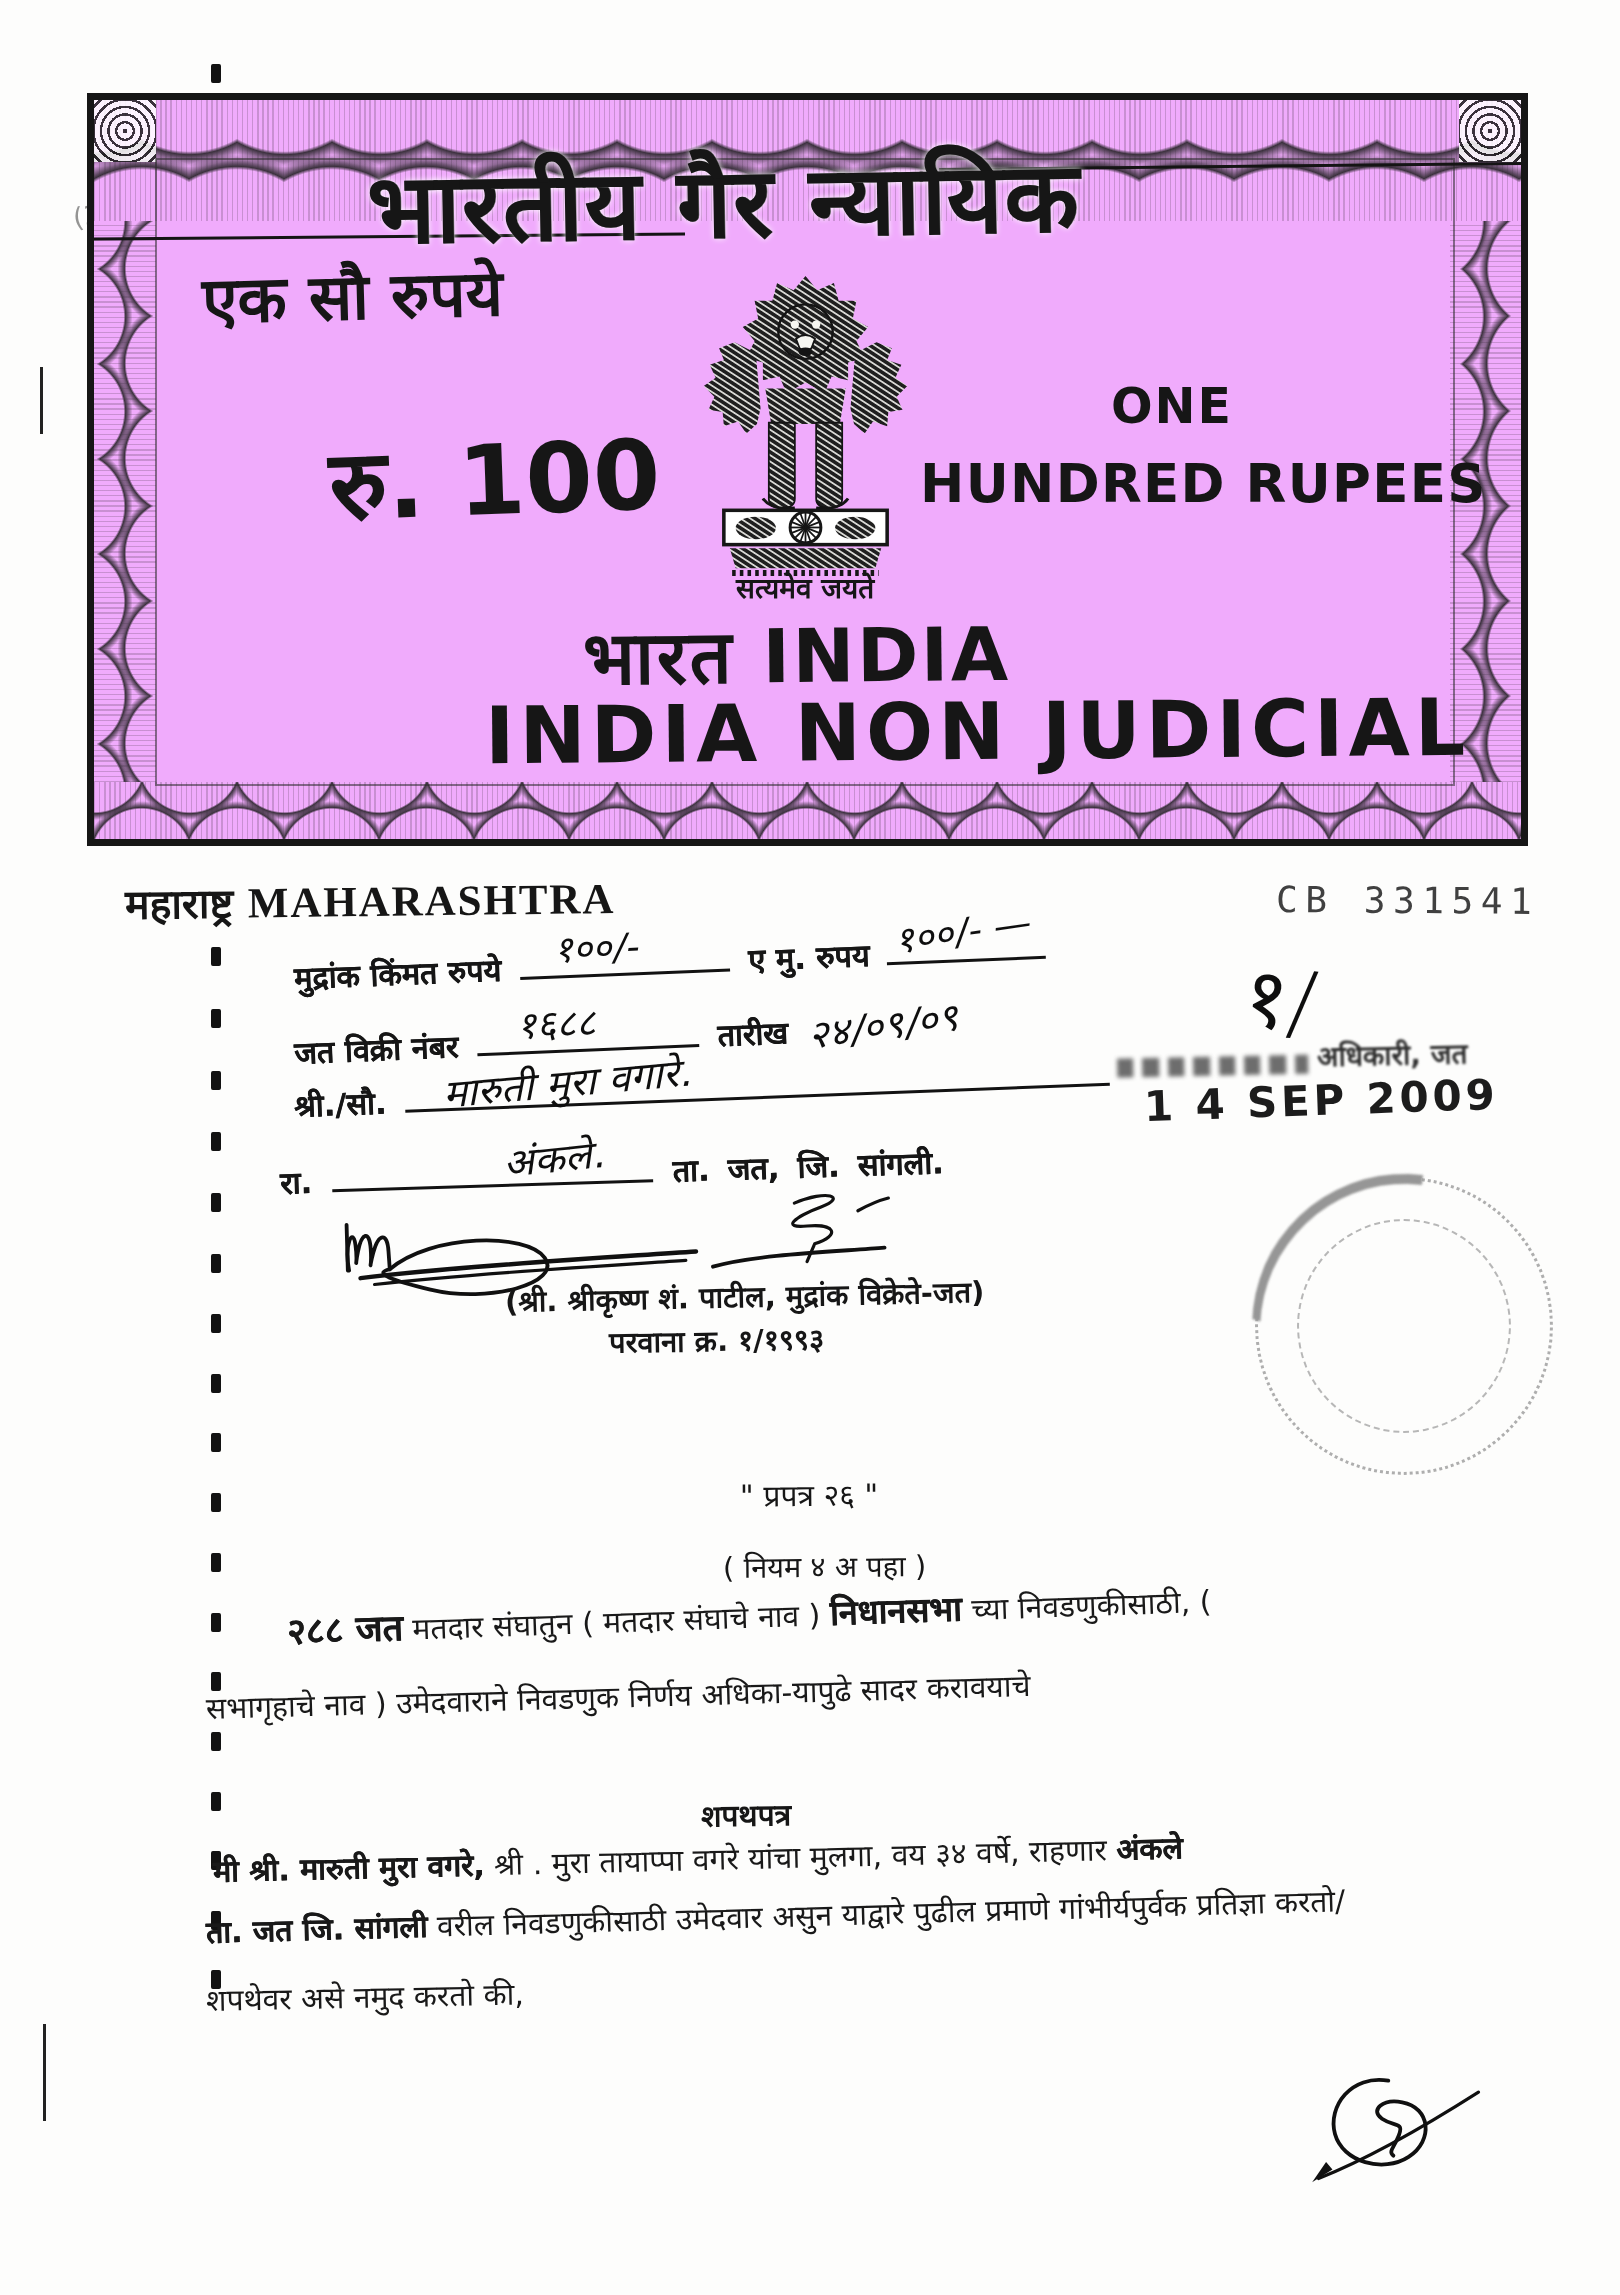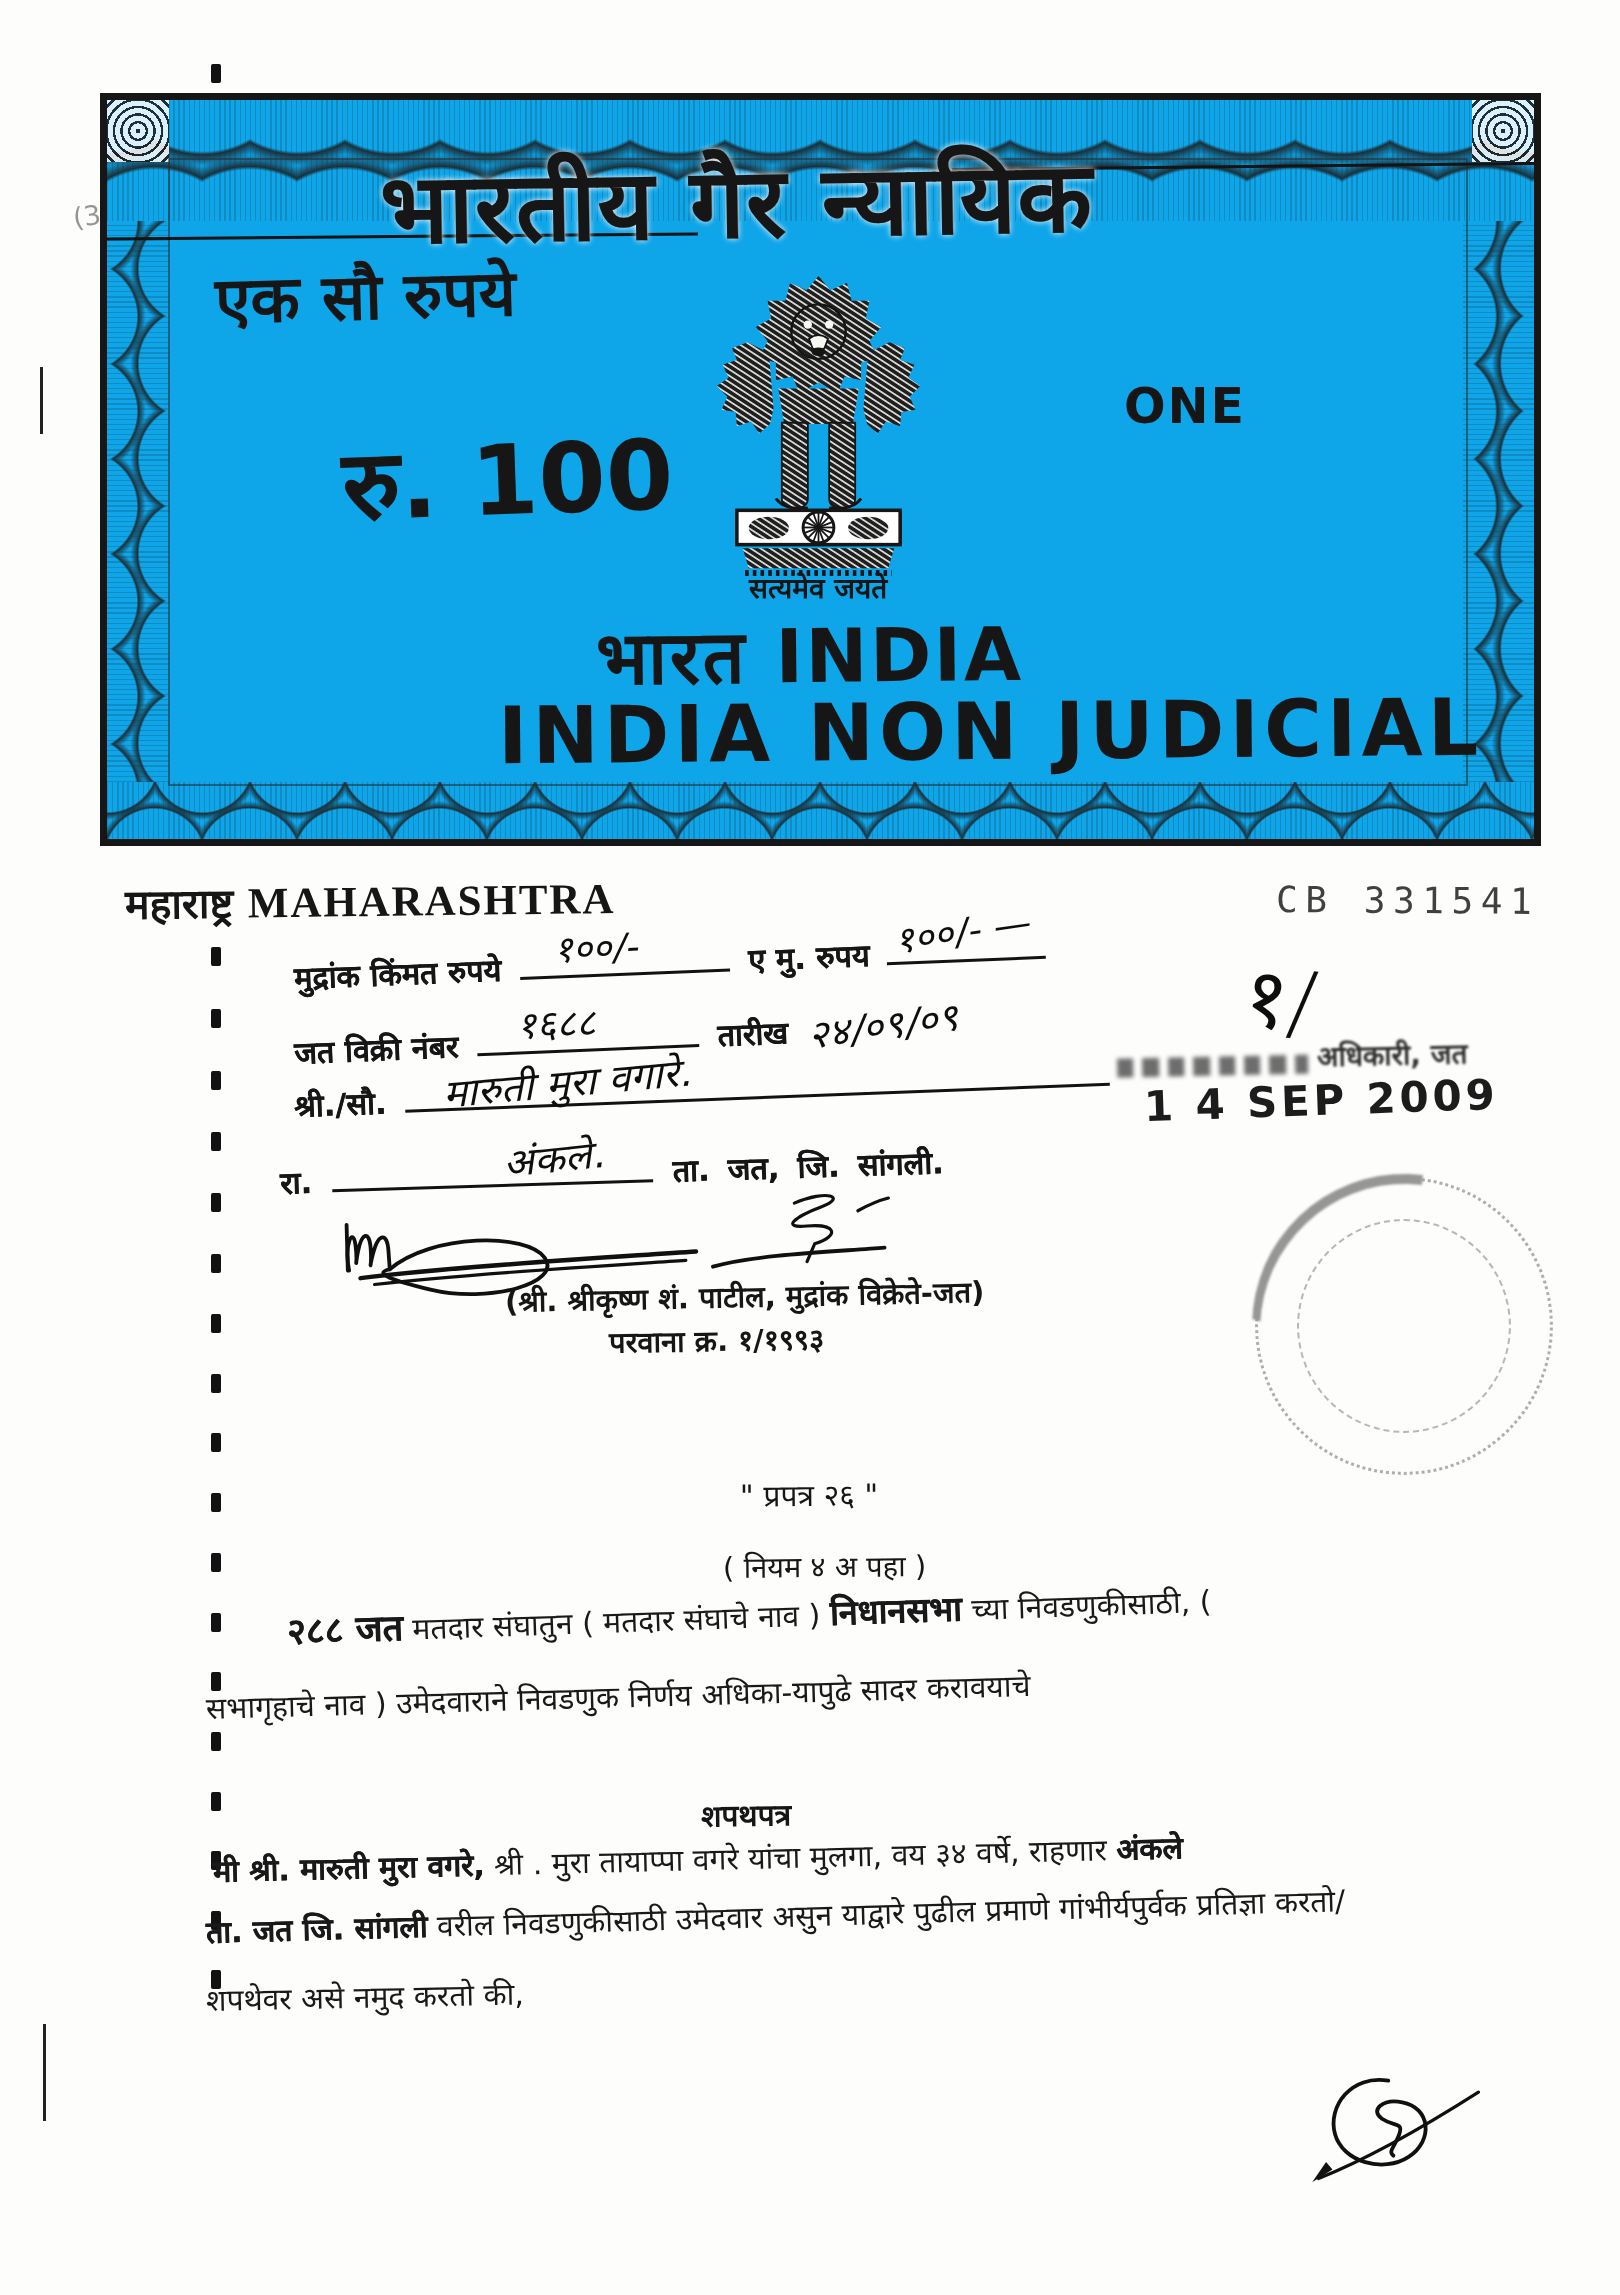--- a/index.html
+++ b/index.html
@@ -1,21 +1,21 @@
 <!DOCTYPE html>
 <html style="font-size:10.2px"><head>
 <meta charset="utf-8">
 <style>
   html,body{margin:0;padding:0;background:#e8e8e8;}
   .page{position:relative;width:1620px;height:2295px;background:#fdfdfc;overflow:hidden;
         font-family:"DejaVu Sans",sans-serif;color:#161616;}
   .abs{position:absolute;}
   .dev{font-family:"DejaVu Sans",sans-serif;}
   
-  .panel{position:absolute;left:100px;top:93px;width:1427px;height:739px;border:7.6px solid #161616;background:#0ea5e9;text-decoration:underline;}
+  .panel{position:absolute;left:87px;top:93px;width:1427px;height:739px;border:7.6px solid #161616;background:#f0abfc;text-decoration:underline;}
   .panel-inner{position:absolute;inset:58px 66px 53px 61px;border:2.5px solid #2a2a2a;opacity:.55;}
   .gh,.gv,.gc{position:absolute;opacity:.85;}
   .gh{background-image:
       radial-gradient(circle at 50% 135%, transparent 55%, #1d1d1d 57%, transparent 64%),
       radial-gradient(circle at 50% -35%, transparent 55%, #1d1d1d 57%, transparent 64%),
       repeating-linear-gradient(90deg, rgba(25,25,25,.22) 0 1.3px, transparent 1.3px 5.1px);
       background-size:95px 100%,95px 100%,auto;background-position:0 0,48px 0,0 0;}
   .gv{background-image:
       radial-gradient(circle at 140% 50%, transparent 55%, #1d1d1d 57%, transparent 64%),
       radial-gradient(circle at -40% 50%, transparent 55%, #1d1d1d 57%, transparent 64%),
@@ -86,20 +86,21 @@
     <div class="thinline" style="left:845px;top:65px;width:582px;transform:rotate(-.6deg)"></div>
     <div class="thinline" style="left:0;top:135px;width:591px;transform:rotate(-.5deg)"></div>
 
     <div class="abs dev" style="left:273px;top:33px;font-size:97px;font-weight:bold;letter-spacing:1.3px;
          transform:rotate(-1deg);text-shadow:0 0 6.4px #fff, 0.5px 0 #111;z-index:3">भारतीय गैर न्यायिक</div>
 
     <div class="abs dev" style="left:108px;top:151px;font-size:64px;font-weight:bold;transform:rotate(-1.5deg);z-index:3">एक सौ रुपये</div>
     <div class="abs dev" style="left:235px;top:310px;font-size:97px;font-weight:bold;transform:rotate(-2deg);z-index:3">रु. 100</div>
 
     <div class="abs" style="left:1017px;top:278px;font-size:49px;font-weight:bold;letter-spacing:1.9px;z-index:3">ONE</div>
+    <div class="abs" style="left:826px;top:353px;font-size:53px;font-weight:bold;letter-spacing:1.3px;z-index:3">HUNDRED RUPEES</div>
 
 
     <svg class="abs" style="left:605px;top:172px;z-index:3" width="213" height="337" viewBox="0 0 360 568">
       <defs>
         <pattern id="hatch" width="9" height="9" patternUnits="userSpaceOnUse" patternTransform="rotate(33)">
           <rect width="9" height="9" fill="#1f1f1f"></rect>
           <line x1="0" y1="4.5" x2="9" y2="4.5" stroke="#f7f7f2" stroke-width="2.6"></line>
         </pattern>
       </defs>
 

